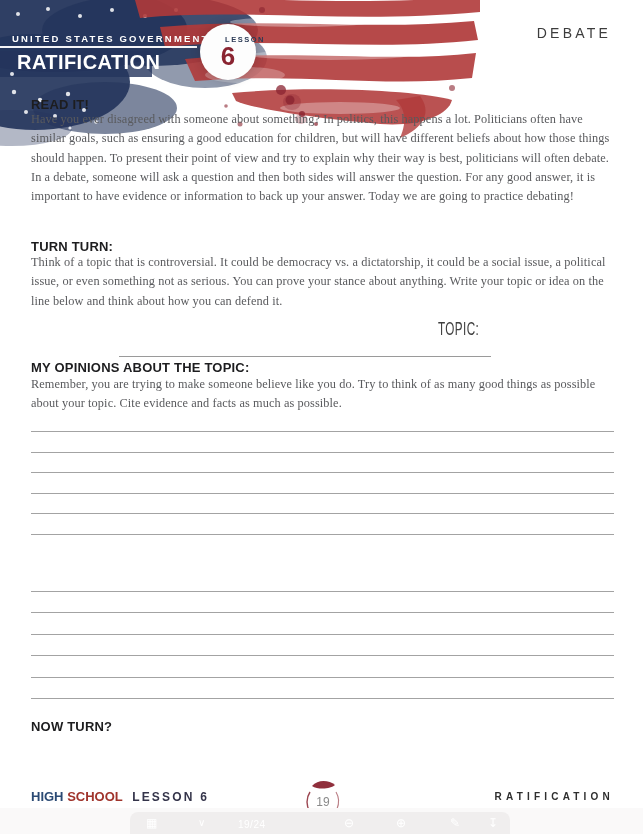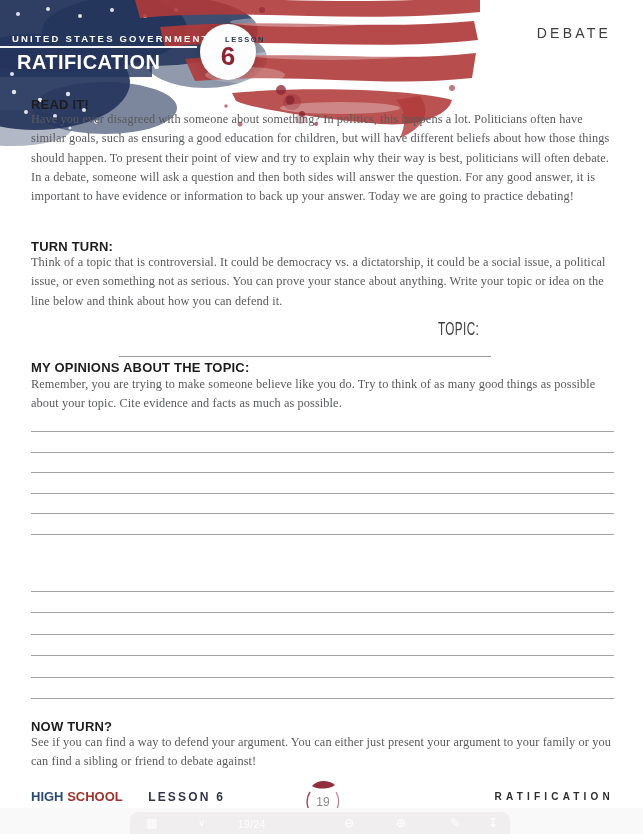--- a/index.html
+++ b/index.html
@@ -50,21 +50,21 @@
     transform:scale(.78,1.28);transform-origin:left bottom;white-space:nowrap;
   }
   .topic-line{width:372px;height:18px;margin-left:4px;border-bottom:1px solid #9a9a9a;}
   .lines-group{position:absolute;left:31px;width:583px;z-index:2;}
   .wline{height:20.6px;border-bottom:1px solid var(--linegray);}
   #lines2 .wline{height:21.5px;}
   
   .footer-left{position:absolute;left:31px;top:789px;z-index:2;font-size:13px;font-weight:700;white-space:nowrap;}
   .fl-high{color:#2b4a74;}
   .fl-school{color:#a0342c;}
-  .fl-lesson{color:#34344a;font-size:12px;font-weight:600;letter-spacing:2.2px;margin-left:22px;}
+  .fl-lesson{color:#34344a;font-size:12px;font-weight:600;letter-spacing:2.2px;margin-left:6px;}
   .footer-right{
     position:absolute;right:29px;top:791px;z-index:2;color:#2e2e2e;
     font-size:10px;font-weight:600;letter-spacing:4.2px;white-space:nowrap;
   }
   #pagecircle{position:absolute;left:302px;top:776px;z-index:2;}
   
   .bottom-strip{position:absolute;left:0;top:808px;width:643px;height:26px;background:#faf9f9;z-index:4;}
   .viewer-toolbar{
     position:absolute;left:130px;top:4px;width:380px;height:22px;
     background:#f0eeee;border-radius:8px 8px 0 0;
@@ -173,21 +173,20 @@
   <div class="lines-group" id="lines2" style="top:570px">
       <div class="wline"></div>
       <div class="wline"></div>
       <div class="wline"></div>
       <div class="wline"></div>
       <div class="wline"></div>
       <div class="wline"></div>
     </div>
 
   <div class="h" style="top:719px">NOW TURN?</div>
-  <div class="p" style="top:733px;height:42px">See if you can find a way to defend your argument. You can either just present your argument to your family or you can find a sibling or friend to debate against!</div>
 
   <div class="footer-left">
     <span class="fl-high">HIGH</span>
     <span class="fl-school">SCHOOL</span>
     <span class="fl-lesson">LESSON 6</span>
   </div>
 
   <svg id="pagecircle" width="42" height="50" viewBox="0 0 42 50" xmlns="http://www.w3.org/2000/svg">
     <path d="M10,10 C16,3 27,4 33,9 C29,13 16,14 10,10 Z" fill="var(--maroon)" opacity=".95"></path>
     <path d="M8,16 C4,22 4,30 8,36" stroke="var(--maroon)" stroke-width="1.4" fill="none" opacity=".85"></path>

